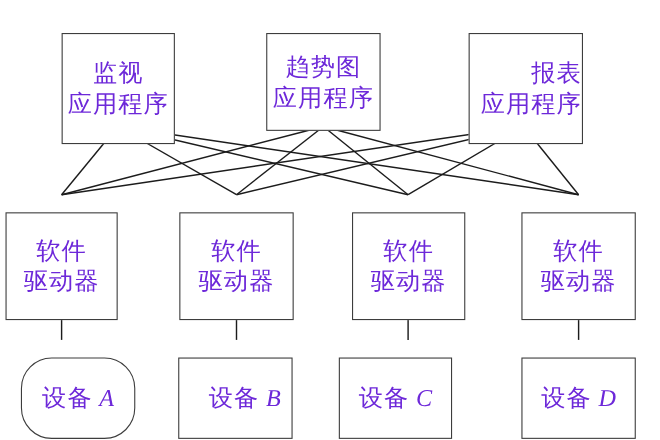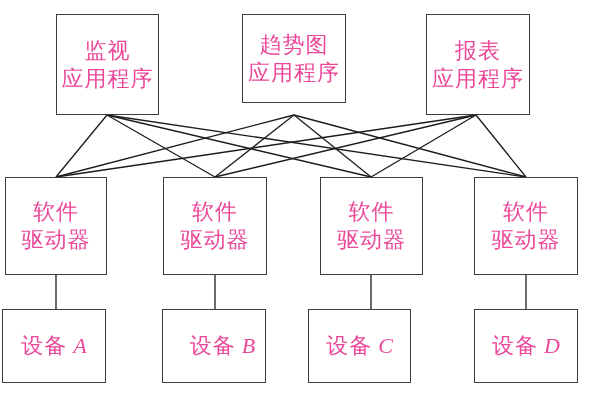--- a/index.html
+++ b/index.html
@@ -29,49 +29,50 @@
   .node {
     position: absolute;
     box-sizing: border-box;
     border: 1.6px solid #3d3d3d;
     background: #ffffff;
     display: flex;
     flex-direction: column;
     align-items: center;
     justify-content: center;
     text-align: center;
-    color: #ec4899;
+    color: #6d28d9;
     font-size: 22px;
     line-height: 28px;
     letter-spacing: 1px;
+    margin-top: 16px;
   }
   .node .ln {
     display: block;
     white-space: nowrap;
   }
   .device-label {
     white-space: nowrap;
   }
   .device-letter {
     font-style: italic;
     font-family: "Liberation Serif", "DejaVu Serif", serif;
     margin-left: 6px;
     letter-spacing: 0;
   }
   
   .app-1 { left: 56px;  top: 14px; width: 103px; height: 101px; }
   .app-2 { left: 242px; top: 14px; width: 104px; height: 89px; }
-  .app-3 { left: 426px; top: 14px; width: 104px; height: 101px; }
+  .app-3 { left: 426px; top: 14px; width: 104px; height: 101px; align-items: flex-end; }
   
   .drv-1 { left: 5px;   top: 177px; width: 102px; height: 98px; }
   .drv-2 { left: 163px; top: 177px; width: 104px; height: 98px; }
   .drv-3 { left: 320px; top: 177px; width: 103px; height: 98px; }
   .drv-4 { left: 474px; top: 177px; width: 104px; height: 98px; }
   
-  .dev-1 { left: 2px;   top: 309px; width: 104px; height: 74px; }
+  .dev-1 { left: 19px;   top: 309px; width: 104px; height: 74px; border-radius: 28px; }
   .dev-2 { left: 162px; top: 309px; width: 104px; height: 74px; padding-left: 17px; }
   .dev-3 { left: 308px; top: 309px; width: 103px; height: 74px; }
   .dev-4 { left: 474px; top: 309px; width: 104px; height: 74px; justify-content: center; }
 </style>
 </head>
 <body>
 
 <div class="canvas">
 
   <svg class="wires" viewBox="0 0 600 400" aria-hidden="true">

